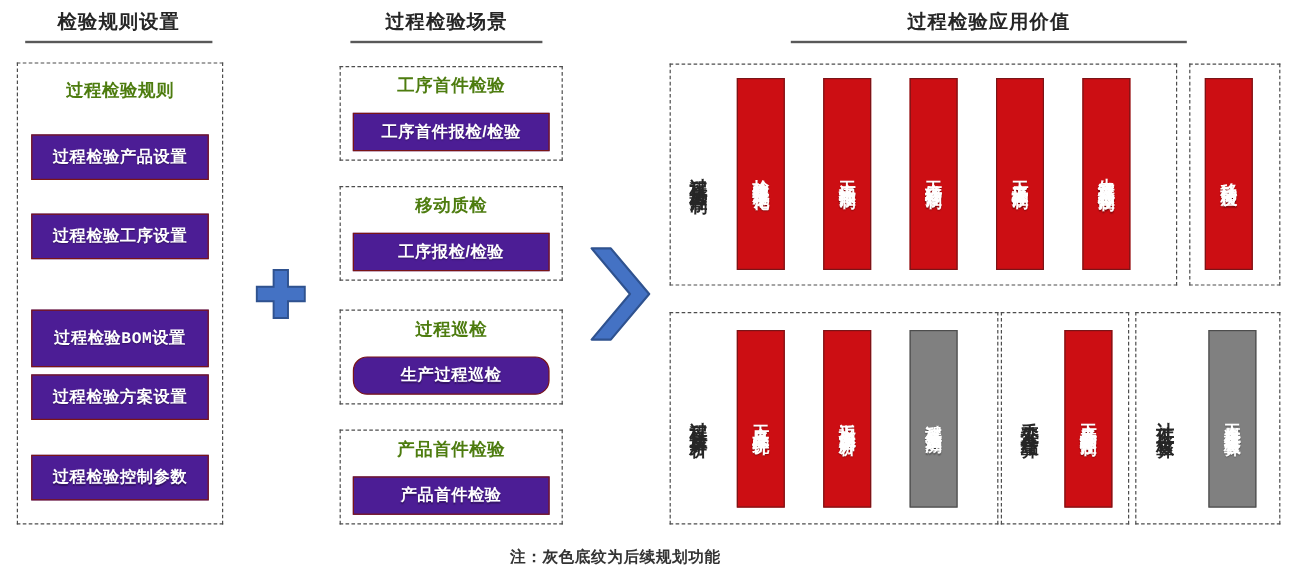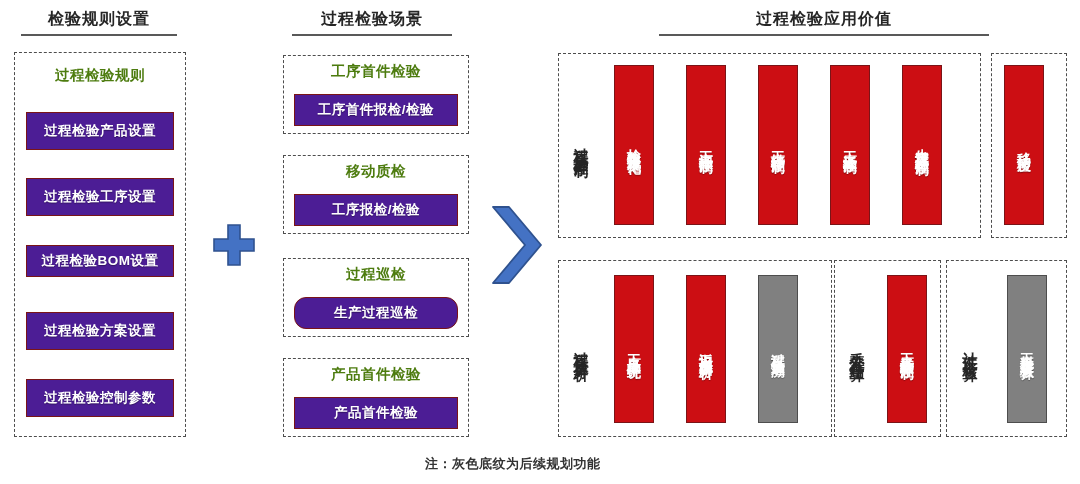--- a/index.html
+++ b/index.html
@@ -120,21 +120,21 @@
     <span>检验规则设置</span>
     <span class="rule"></span>
   </div>
 
   <div class="dashed-box" style="left:14px; top:52px; width:172px; height:385px;">
     <div class="group-label" style="margin-top:13px;">过程检验规则</div>
   </div>
 
   <div class="chip" style="left:26px; top:112px; width:148px; height:38px;">过程检验产品设置</div>
   <div class="chip" style="left:26px; top:178px; width:148px; height:38px;">过程检验工序设置</div>
-  <div class="chip" style="left:26px; top:245px; width:148px; height:32px;">过程检验BOM设置</div>
+  <div class="chip" style="left:26px; top:258px; width:148px; height:48px;font-family:Liberation Mono, monospace;">过程检验BOM设置</div>
   <div class="chip" style="left:26px; top:379px; width:148px; height:38px;">过程检验控制参数</div>
   <div class="chip" style="left:26px; top:312px; width:148px; height:38px;">过程检验方案设置</div>
 
   <div class="plus-icon" style="left:211px; top:222px; width:46px; height:46px;">
     <svg width="46" height="46" viewBox="0 0 46 46">
       <path d="M17 3 H29 V17 H43 V29 H29 V43 H17 V29 H3 V17 H17 Z" fill="#4472C4" stroke="#2F528F" stroke-width="1.6"></path>
     </svg>
   </div>
 
   <div class="section-title" style="left:292px; top:8px; width:160px;">

